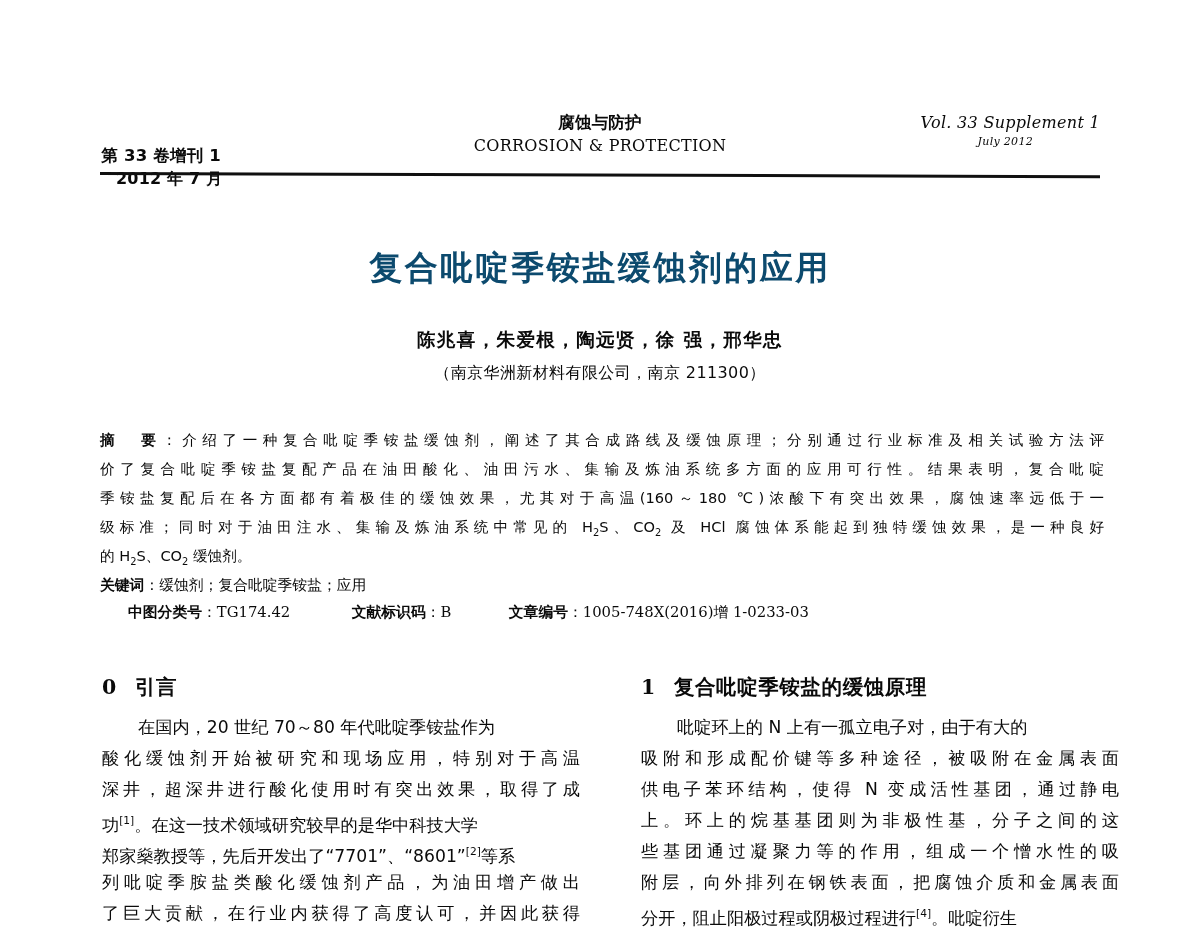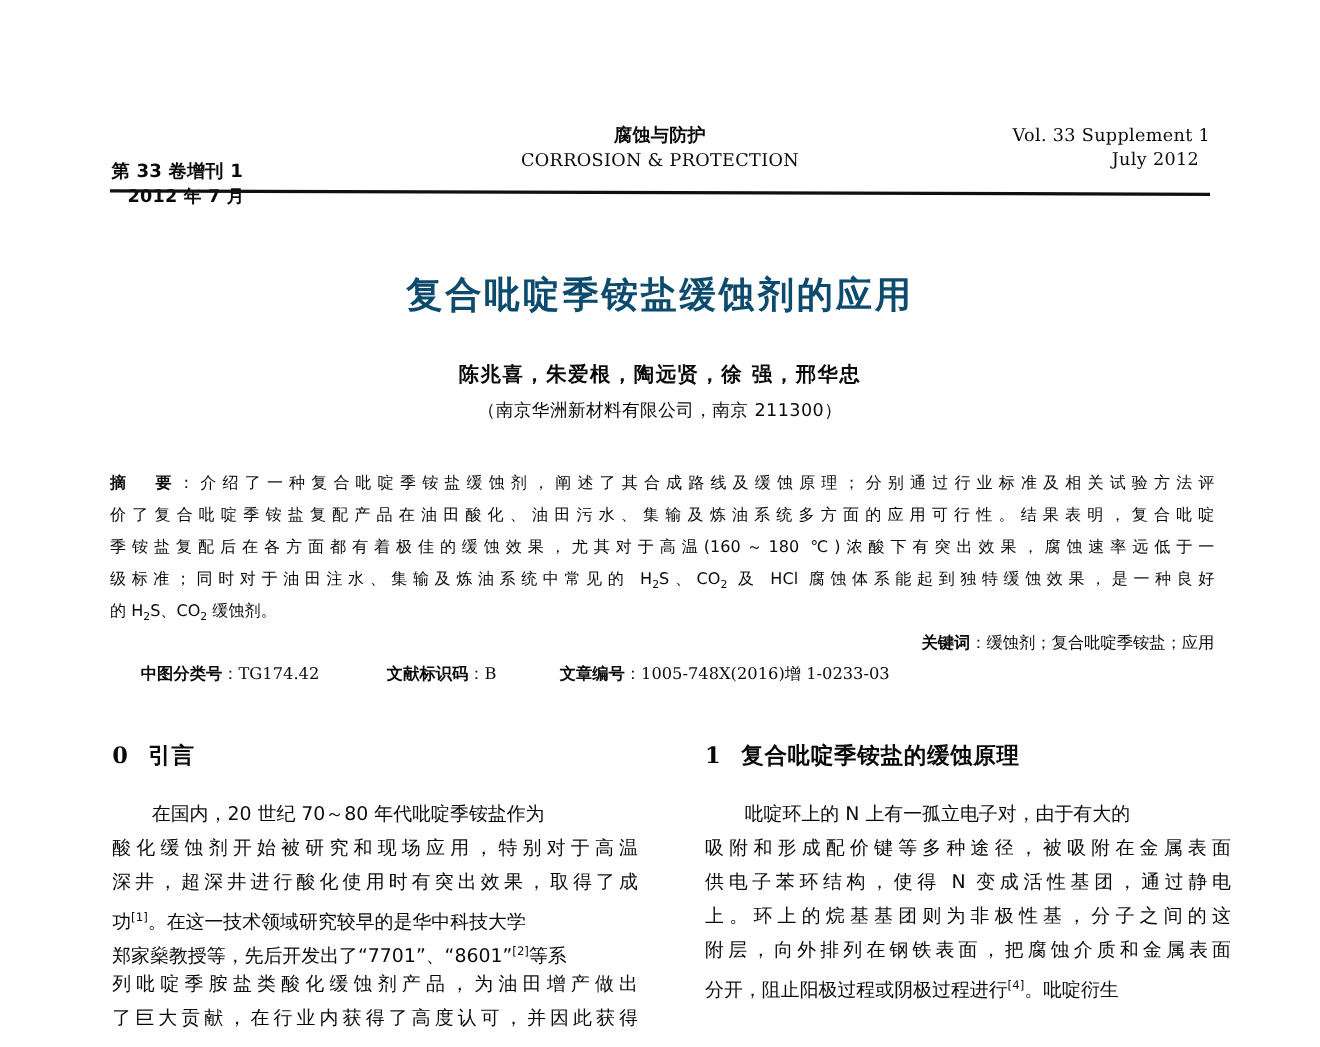--- a/index.html
+++ b/index.html
@@ -28,21 +28,21 @@
     width: 1000px;
     height: 58px;
   }
   .rh-block {
     position: absolute;
     line-height: 1.38;
     white-space: nowrap;
   }
   .rh-left   { left: 0px;  top: 0px; text-align: center; margin-top: 33px; }
   .rh-center { left: 0px;  top: 0px; width: 1000px; text-align: center; }
-  .rh-right  { right: 0px; top: 0px; text-align: right; }
+  .rh-right  { right: 0px; top: 0px; text-align: center; font-style: italic; }
 
   .rh-cn {
     font-family: "DejaVu Sans", sans-serif;
     font-size: 16.5px;
     font-weight: 700;
     letter-spacing: .2px;
   }
   .rh-cn-sub {
     font-family: "DejaVu Sans", sans-serif;
     font-size: 16px;
@@ -56,21 +56,21 @@
     font-weight: 400;
     letter-spacing: .3px;
   }
   .rh-vol {
     font-family: "DejaVu Serif", serif;
     font-size: 16px;
     letter-spacing: .3px;
   }
   .rh-date {
     font-family: "DejaVu Serif", serif;
-    font-size: 16px;
+    font-size: 11px;
     letter-spacing: .3px;
     padding-right: 10px;
   }
 
   
   #rule {
     position: absolute;
     left: 100px;
     top: 172px;
     width: 1000px;
@@ -140,21 +140,20 @@
   .abs-lead {
     font-weight: 700;
     letter-spacing: .5px;
   }
   .kw-line {
     font-family: "DejaVu Sans", sans-serif;
     font-size: 14.8px;
     line-height: 30px;
     height: 30px;
     white-space: nowrap;
-    text-align: right;
   }
   .kw-lead { font-weight: 700; }
   #classline {
     position: absolute;
     left: 128px;
     top: 603px;
     width: 960px;
     font-family: "DejaVu Sans", sans-serif;
     font-size: 14.8px;
     white-space: nowrap;
@@ -183,21 +182,21 @@
     letter-spacing: .6px;
     line-height: 30px;
     height: 34px;
     white-space: nowrap;
   }
   .sec-head .num {
     font-family: "DejaVu Serif", serif;
     font-weight: 700;
     padding-right: 18px;
   }
-  .body-block { margin-top: 19px; }
+  .body-block { margin-top: 6px; }
   .body-line {
     font-family: "DejaVu Sans", sans-serif;
     font-size: 17.2px;
     line-height: 31px;
     height: 31px;
     white-space: nowrap;
     letter-spacing: 0px;
     overflow: hidden;
   }
   .body-line.indent { padding-left: 36px; }
@@ -272,18 +271,19 @@
 
   <div class="col" id="col-right">
     <div class="sec-head">
       <span class="num">1</span><span>复合吡啶季铵盐的缓蚀原理</span>
     </div>
     <div class="body-block">
       <div class="body-line indent">吡啶环上的 N 上有一孤立电子对，由于有大的</div>
       <div class="body-line spread">吸附和形成配价键等多种途径，被吸附在金属表面</div>
       <div class="body-line spread">供电子苯环结构，使得 N 变成活性基团，通过静电</div>
       <div class="body-line spread">上。环上的烷基基团则为非极性基，分子之间的这</div>
+      <div class="body-line spread">些基团通过凝聚力等的作用，组成一个憎水性的吸</div>
       <div class="body-line spread">附层，向外排列在钢铁表面，把腐蚀介质和金属表面</div>
       <div class="body-line"><span>分开，阻止阳极过程或阴极过程进行</span><sup>[4]</sup><span>。吡啶衍生</span></div>
     </div>
   </div>
 
 </div>
 
 </body></html>

